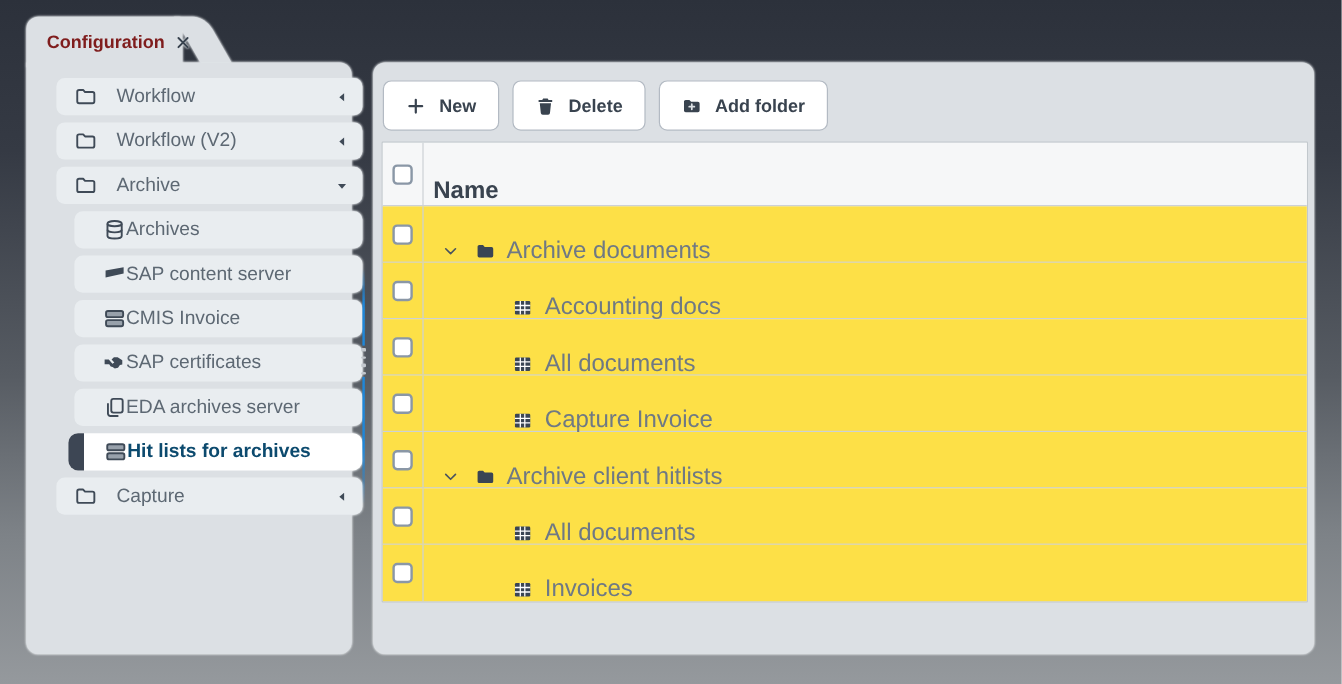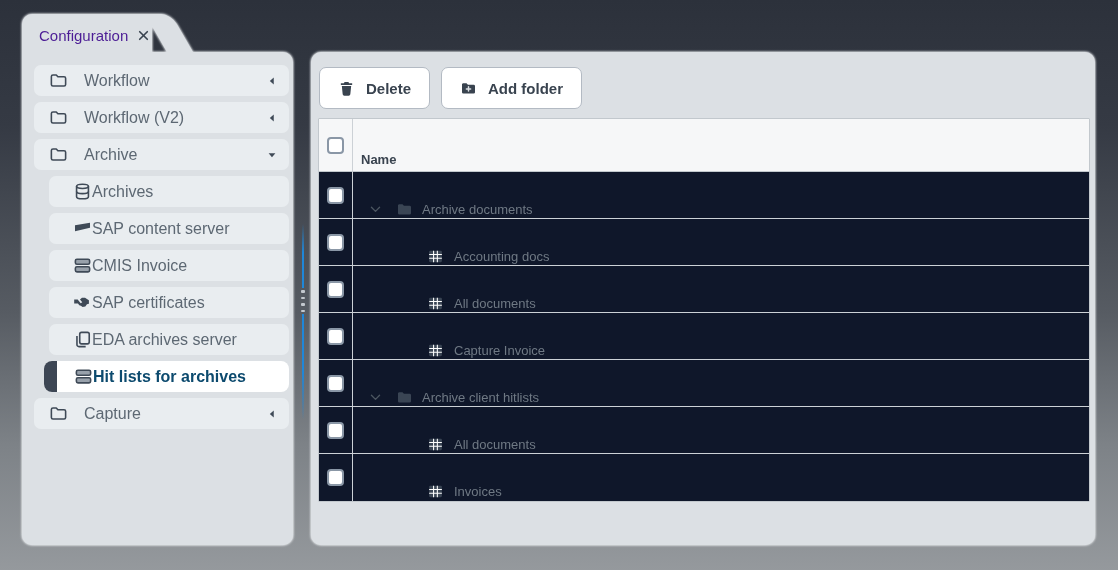--- a/index.html
+++ b/index.html
@@ -9,25 +9,25 @@
     background:linear-gradient(180deg,#2c313b 0%,#353a44 22%,#575c63 55%,#7d8287 78%,#95999d 100%);
     position:relative;
   }
   
   .sidebar-wrap{position:absolute;left:22px;top:14px;width:271px;height:531px;
     filter:drop-shadow(0 0 1px rgba(246,249,251,.95)) drop-shadow(0 0 1px rgba(246,249,251,.55));}
   .tab{position:absolute;left:0;top:0;width:130px;height:42px;background:#dce0e4;
     border-radius:10px 2px 0 0;z-index:2;display:flex;align-items:center;padding-left:17px;gap:9px;}
   .tab::after{content:'';position:absolute;left:123px;top:0;width:26px;height:38px;
     background:#dce0e4;transform:skewX(30deg);transform-origin:top left;border-radius:0 10px 0 0;}
-  .tab-label{font-size:15px;font-weight:normal;color:#4c1d95;position:relative;z-index:3;white-space:nowrap;}
+  .tab-label{font-size:15px;font-weight:bold;color:#7f1d1d;position:relative;z-index:3;white-space:nowrap;}
   .tab-close{position:relative;z-index:3;width:13px;height:13px;color:#39434f;flex:0 0 auto;cursor:pointer;}
   .side-card{position:absolute;left:0;top:38px;width:271px;height:493px;background:#dce0e4;
     border-radius:0 10px 10px 10px;z-index:1;}
-  .side-items{position:absolute;left:1px;top:13px;width:100%;text-align:center;}
+  .side-items{position:absolute;left:14px;top:13px;width:100%;text-align:center;}
   .si{position:relative;display:flex;align-items:center;height:31px;margin-bottom:6px;
     background:#e9edf0;border-radius:7px;color:#5d6873;font-size:16px;cursor:pointer;}
   .si.lvl1{margin-left:11px;width:255px;padding-left:15px;gap:16px;}
   .si.lvl2{margin-left:26px;width:240px;padding-left:24px;}
   .si .ic{width:19px;height:19px;color:#3f4a57;flex:0 0 auto;display:block;}
   .si .caret{margin-left:auto;margin-right:10px;width:14px;height:14px;color:#3f4a57;}
   .si.sel{margin-left:21px;width:245px;background:#ffffff;padding-left:30px;border-radius:8px;}
   .si.sel .lbl{font-weight:bold;color:#0c4a6e;}
   .si.sel .notch{position:absolute;left:0;top:0;bottom:0;width:13px;background:#3d4654;border-radius:8px 0 0 8px;}
   .lbl{white-space:nowrap;}
@@ -43,26 +43,26 @@
   .main-wrap{position:absolute;left:311px;top:52px;width:784px;height:493px;
     filter:drop-shadow(0 0 1px rgba(246,249,251,.95)) drop-shadow(0 0 1px rgba(246,249,251,.55));}
   .main-card{position:absolute;inset:0;background:#dce0e4;border-radius:10px;overflow:hidden;}
   .toolbar{position:absolute;left:8px;top:15px;display:flex;gap:11px;}
   .btn{height:42px;display:inline-flex;align-items:center;gap:11px;padding:0 18px;background:#ffffff;
     border:1px solid #b3bac3;border-radius:7px;font-size:15px;font-weight:bold;color:#39434f;cursor:pointer;}
   .btn .bic{width:17px;height:17px;color:#39434f;display:block;}
   
   .tbl{position:absolute;left:7px;top:66px;width:772px;background:#ffffff;
     border:1px solid #c2c8cd;border-radius:1px;}
-  .trow{display:flex;align-items:stretch;height:47px;border-bottom:1px solid #ccd1d6;background:#0f172a;}
+  .trow{display:flex;align-items:stretch;height:47px;border-bottom:1px solid #ccd1d6;background:#fde047;}
   .trow:last-child{border-bottom:none;justify-content:space-between;}
   .trow.head{height:53px;background:#f6f7f8;border-bottom:1px solid #c2c8cd;}
   .cbc{width:34px;flex:0 0 auto;border-right:1px solid #ccd1d6;display:flex;align-items:center;justify-content:center;}
   .cb{width:17px;height:17px;border:2px solid #8a97a6;border-radius:4px;background:#fff;cursor:pointer;}
-  .namec{flex:1;display:flex;align-items:center;color:#6f7984;font-size:13px;margin-top:28px;}
+  .namec{flex:1;display:flex;align-items:center;color:#6f7984;font-size:20px;margin-top:28px;}
   .trow.head .namec{font-weight:bold;color:#39434f;padding-left:8px;}
   .namec.lvl1{padding-left:15px;gap:9px;}
   .namec.lvl2{padding-left:74px;gap:10px;}
   .chev{width:15px;height:15px;color:#4a545f;flex:0 0 auto;}
   .rowic{width:17px;height:17px;color:#3a4554;flex:0 0 auto;margin-left:4px;}
   .namec.lvl2 .rowic{margin-left:0;}
 </style>
 </head>
 <body>
 
@@ -187,20 +187,26 @@
       <i></i>
     </span>
 </div>
 
 <div class="main-wrap">
   <div class="main-card">
 
     <div class="toolbar">
       <button class="btn">
         <svg class="bic" viewBox="0 0 24 24">
+            <path d="M12 4.5v15M4.5 12h15" stroke="currentColor" stroke-width="2.6" fill="none" stroke-linecap="round"></path>
+          </svg>
+        <span>New</span>
+      </button>
+      <button class="btn">
+        <svg class="bic" viewBox="0 0 24 24">
             <path fill="currentColor" d="M9.3 2.8h5.4l1 1.9H20v2.4H4V4.7h4.3zM5.4 8.6h13.2L17.4 20a2.3 2.3 0 0 1-2.3 2.1H8.9A2.3 2.3 0 0 1 6.6 20z"></path>
           </svg>
         <span>Delete</span>
       </button>
       <button class="btn">
         <svg class="bic" viewBox="0 0 24 24">
             <path fill="currentColor" d="M2.8 6.6c0-1.1.9-2 2-2h4.4l2 2.2h8a2 2 0 0 1 2 2v8.4a2 2 0 0 1-2 2H4.8a2 2 0 0 1-2-2z"></path>
             <path d="M12 9.6v6M9 12.6h6" stroke="#dce0e4" stroke-width="2.1" fill="none" stroke-linecap="round"></path>
           </svg>
         <span>Add folder</span>

